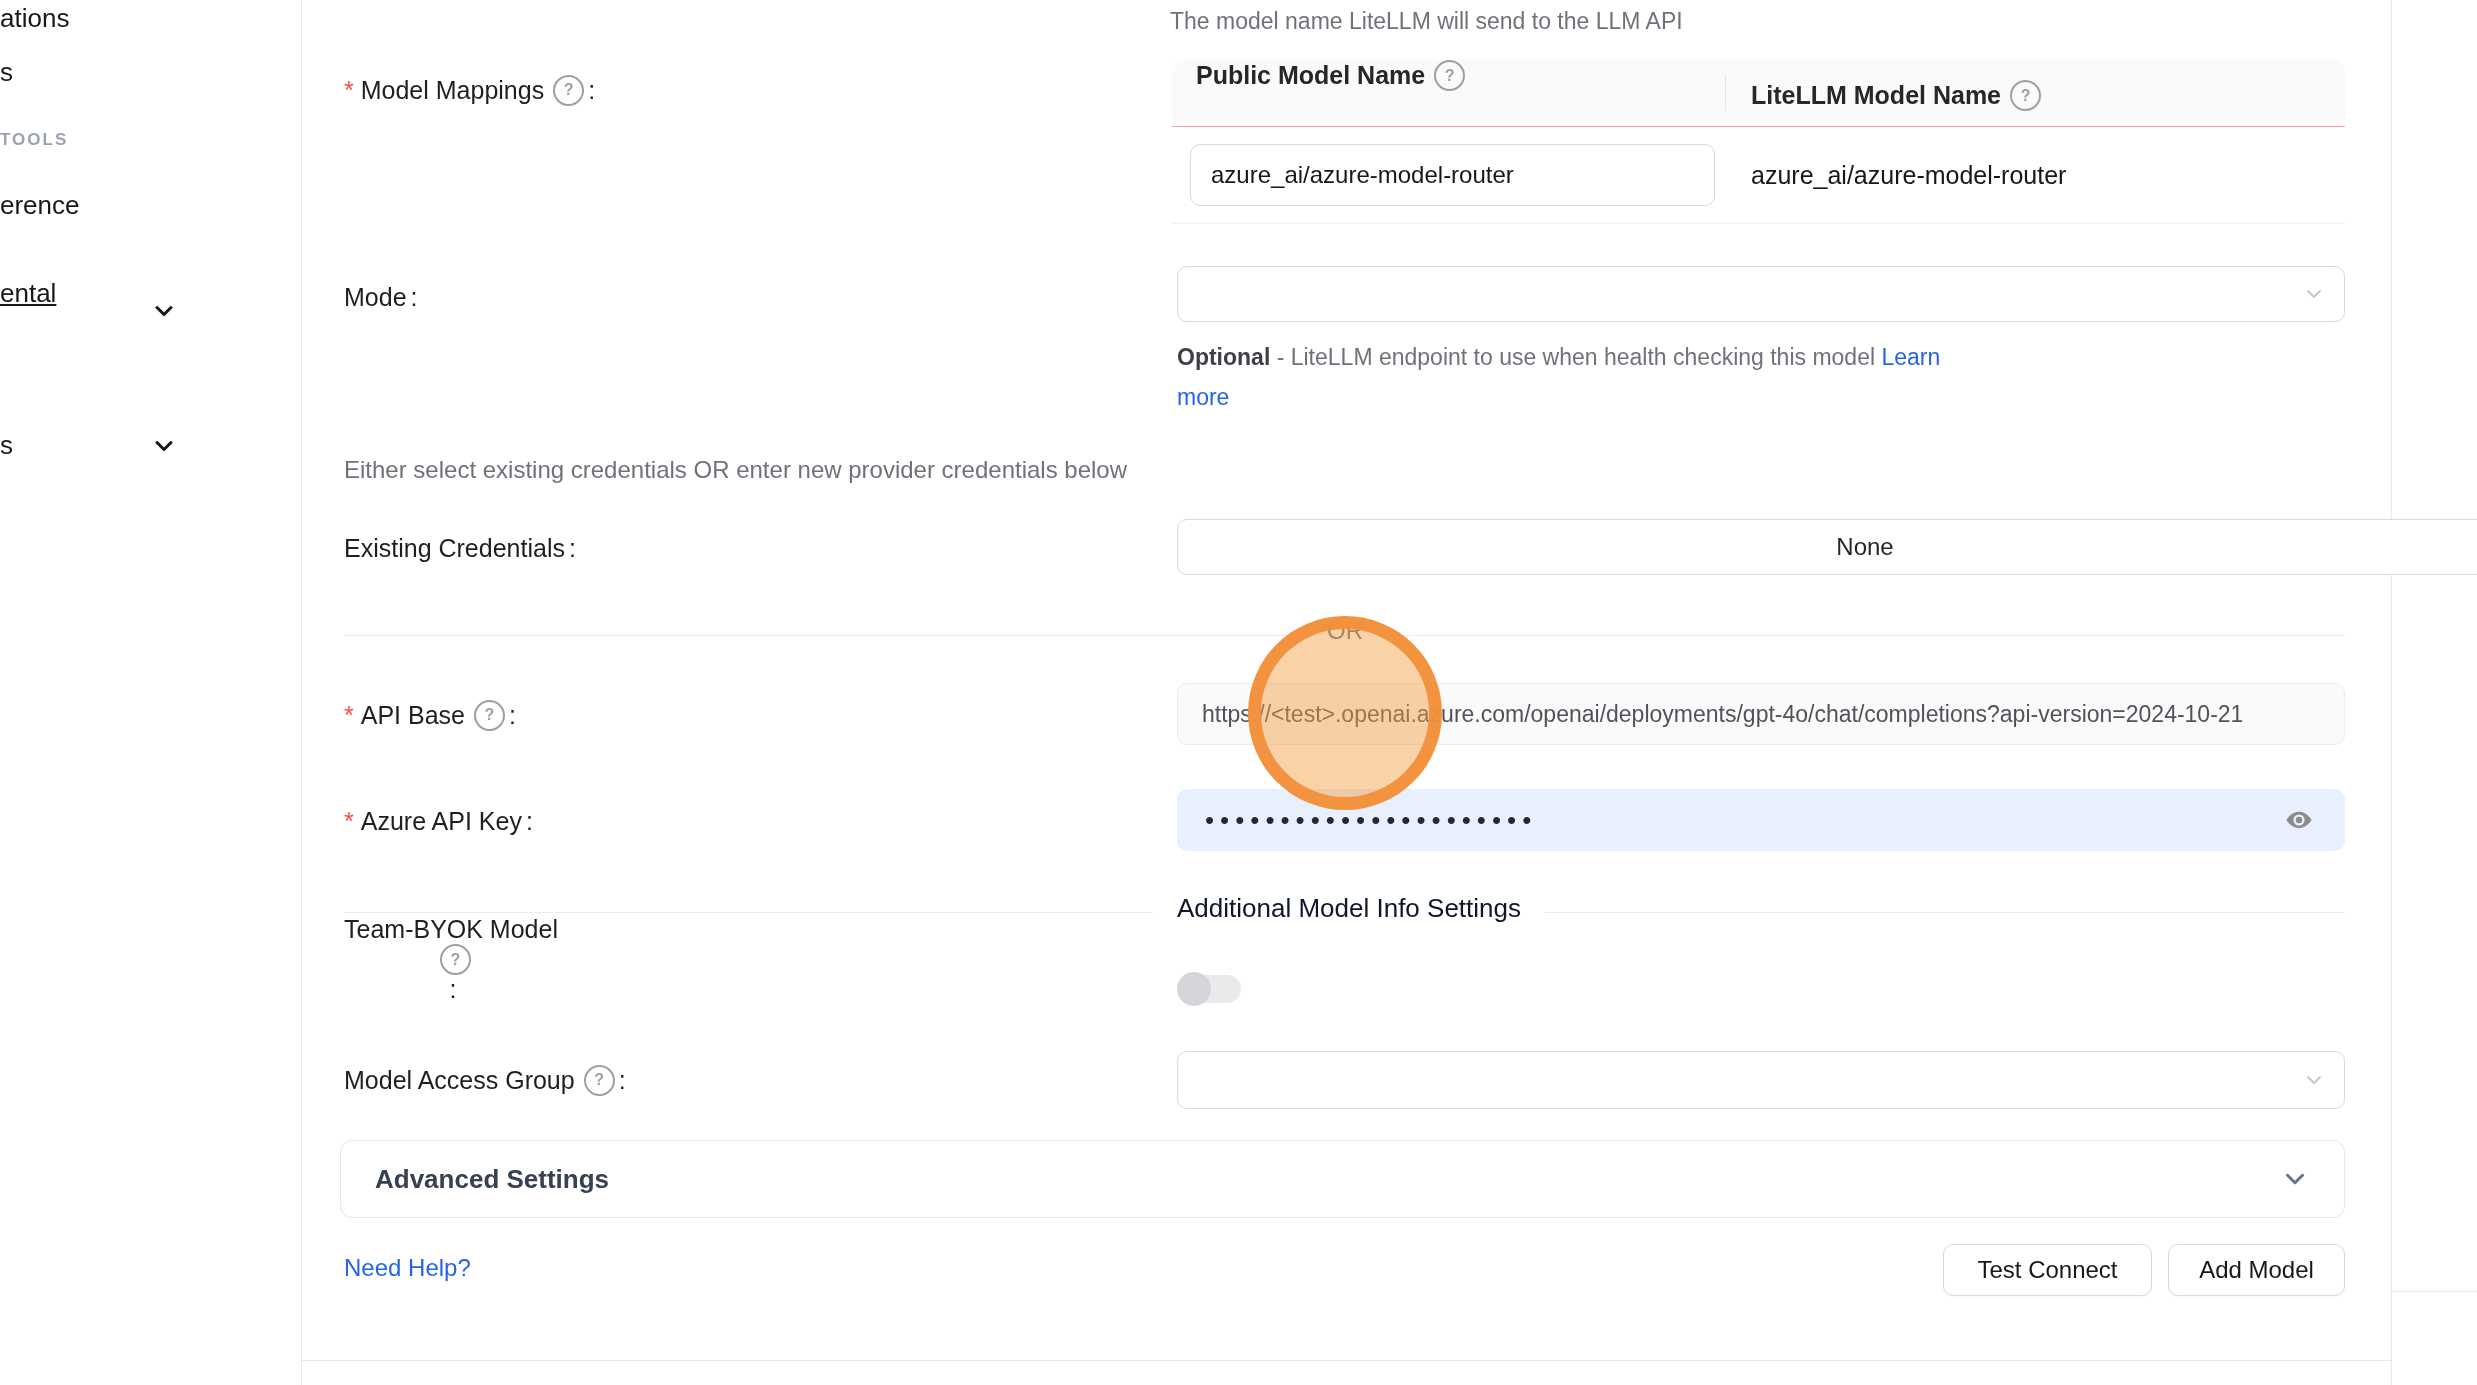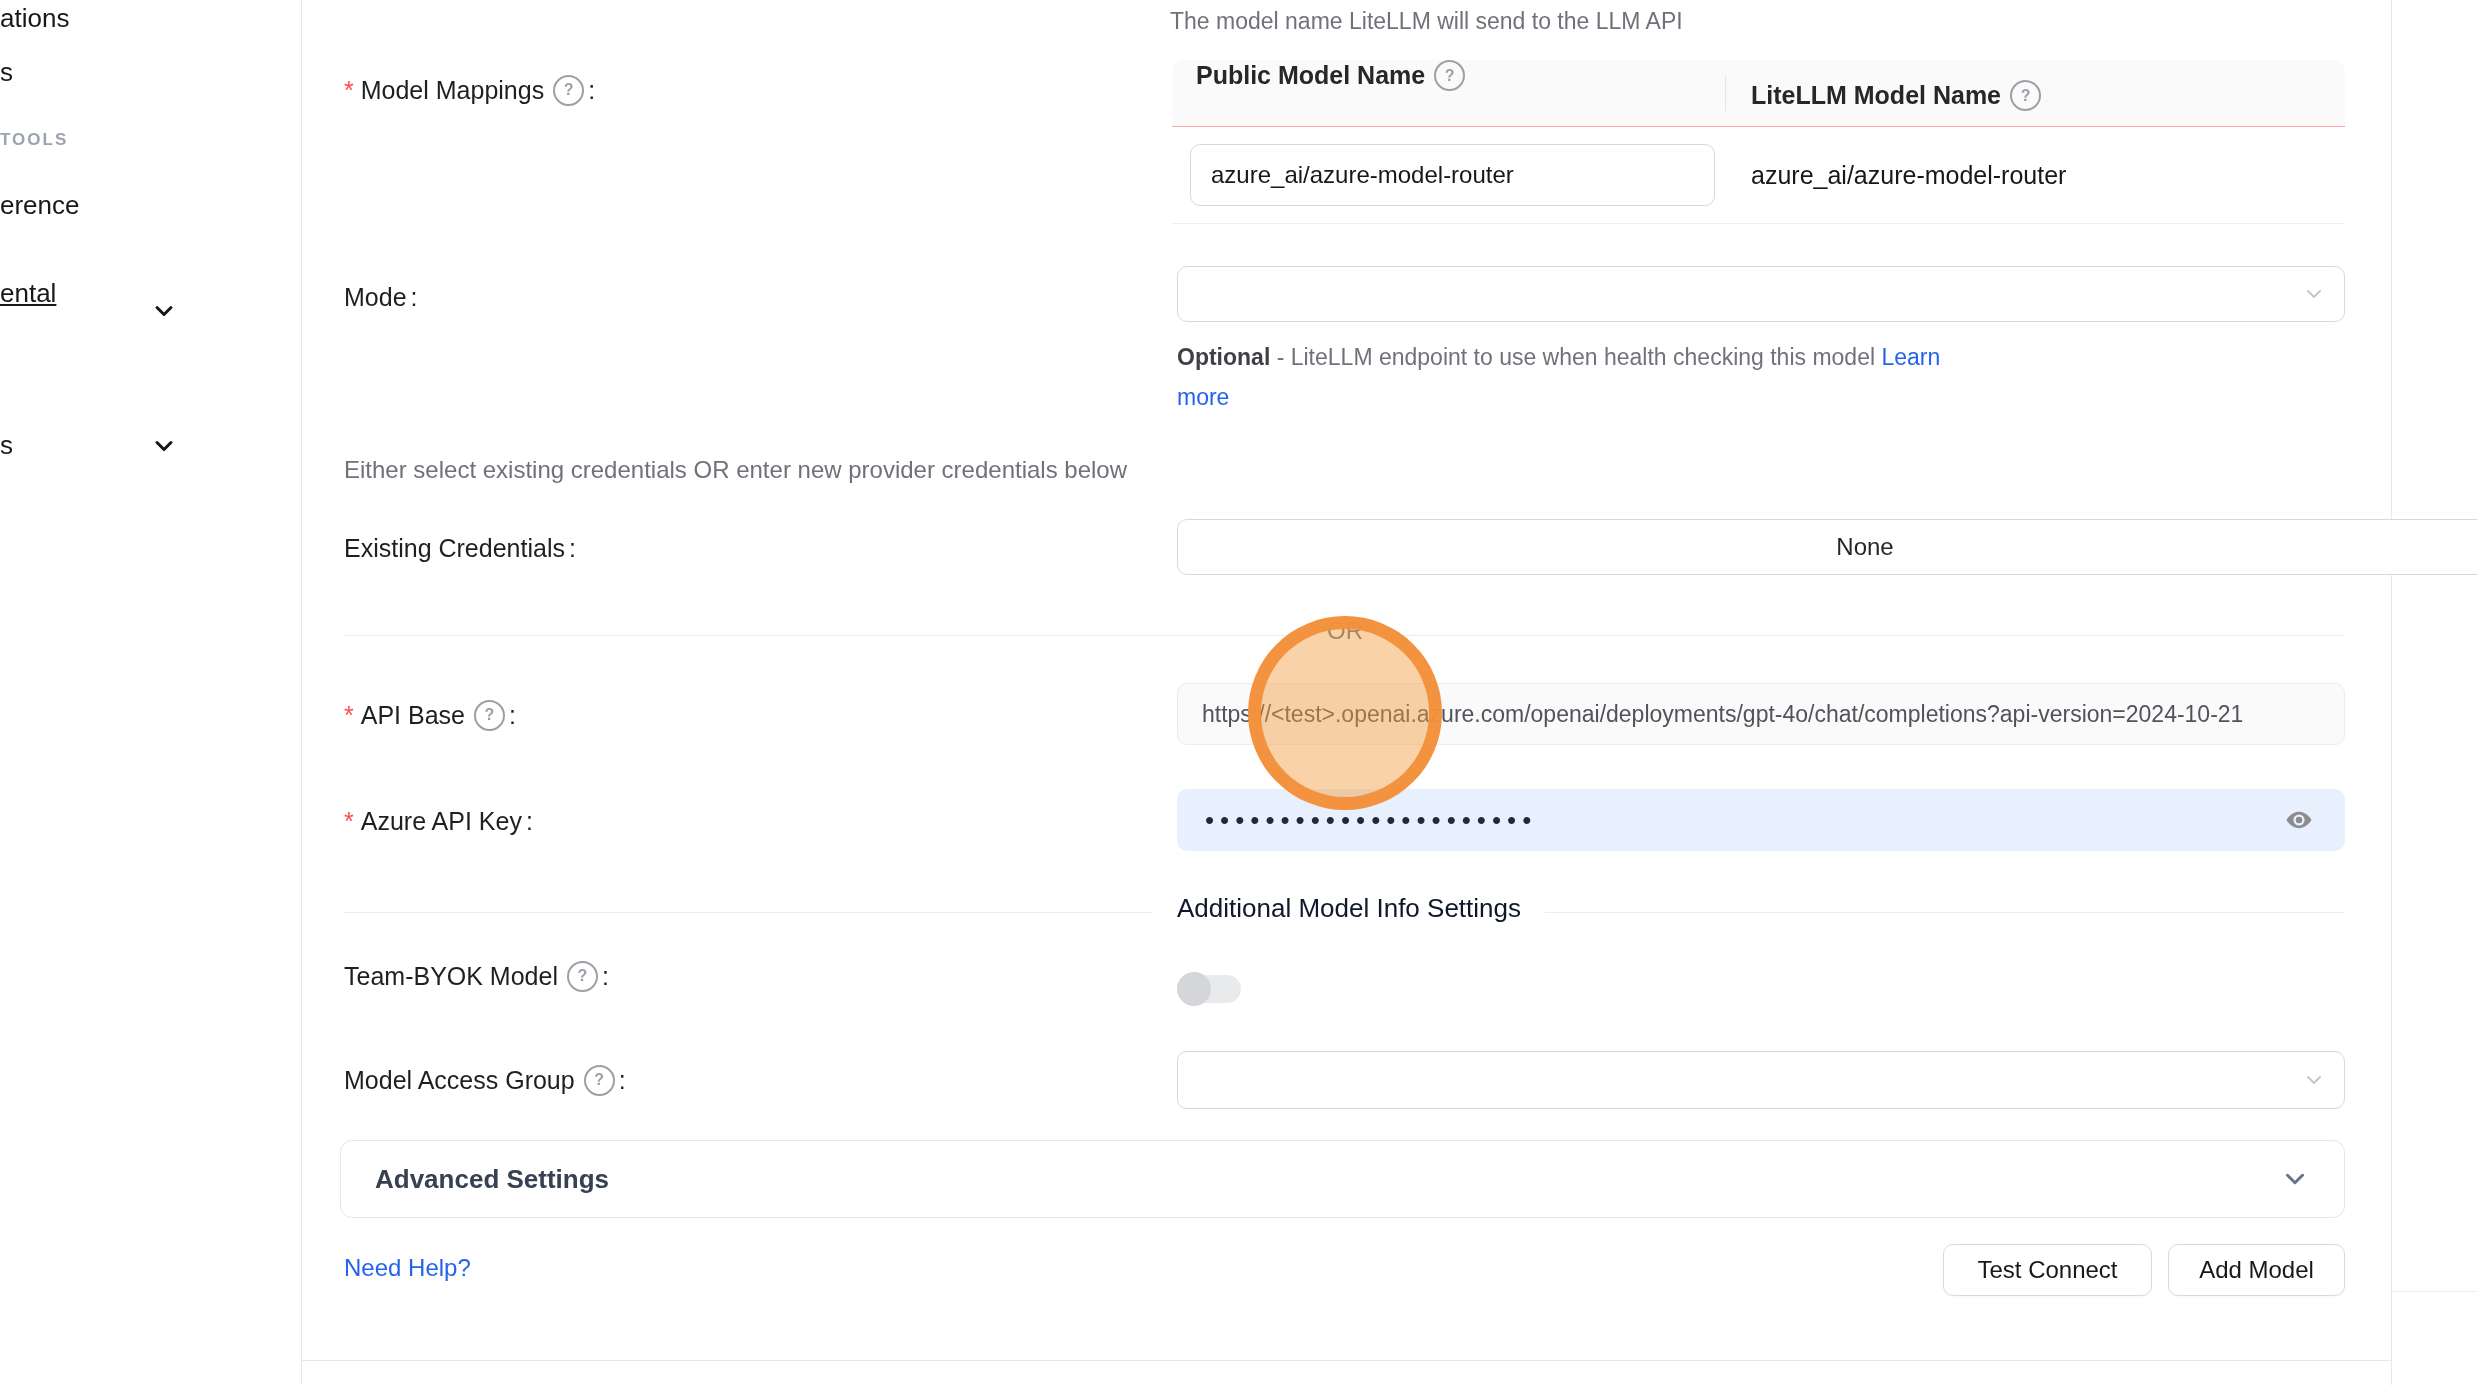--- a/index.html
+++ b/index.html
@@ -182,21 +182,21 @@
     <path fill="#8c8c8c" d="M12 5C5.6 5 1.7 11.2 1.5 11.5a1 1 0 0 0 0 1C1.7 12.8 5.6 19 12 19s10.3-6.2 10.5-6.5a1 1 0 0 0 0-1C22.3 11.2 18.4 5 12 5z"></path>
     <circle cx="12" cy="12" r="6" fill="#8c8c8c"></circle>
     <circle cx="12" cy="12" r="4.8" fill="#e8f0fe"></circle>
     <circle cx="12" cy="12" r="2.8" fill="#8c8c8c"></circle>
   </svg>
 </div>
 
 <div class="hline" style="left:344px;top:912px;width:2001px;background:#ececee;"></div>
 <span class="div-text big" style="left:1349px;top:893px;">Additional Model Info Settings</span>
 
-<div class="flabel" style="left:344px;top:958px;">
+<div class="flabel" style="left:344px;top:915px;flex-direction:column;">
   <span class="lbl">Team-BYOK Model</span>
   <span class="help">
       <span>?</span>
     </span>
   <span class="colon">:</span>
 </div>
 <div class="toggle" style="left:1177px;top:972px;">
   <div class="pill"></div>
   <div class="knob"></div>
 </div>

